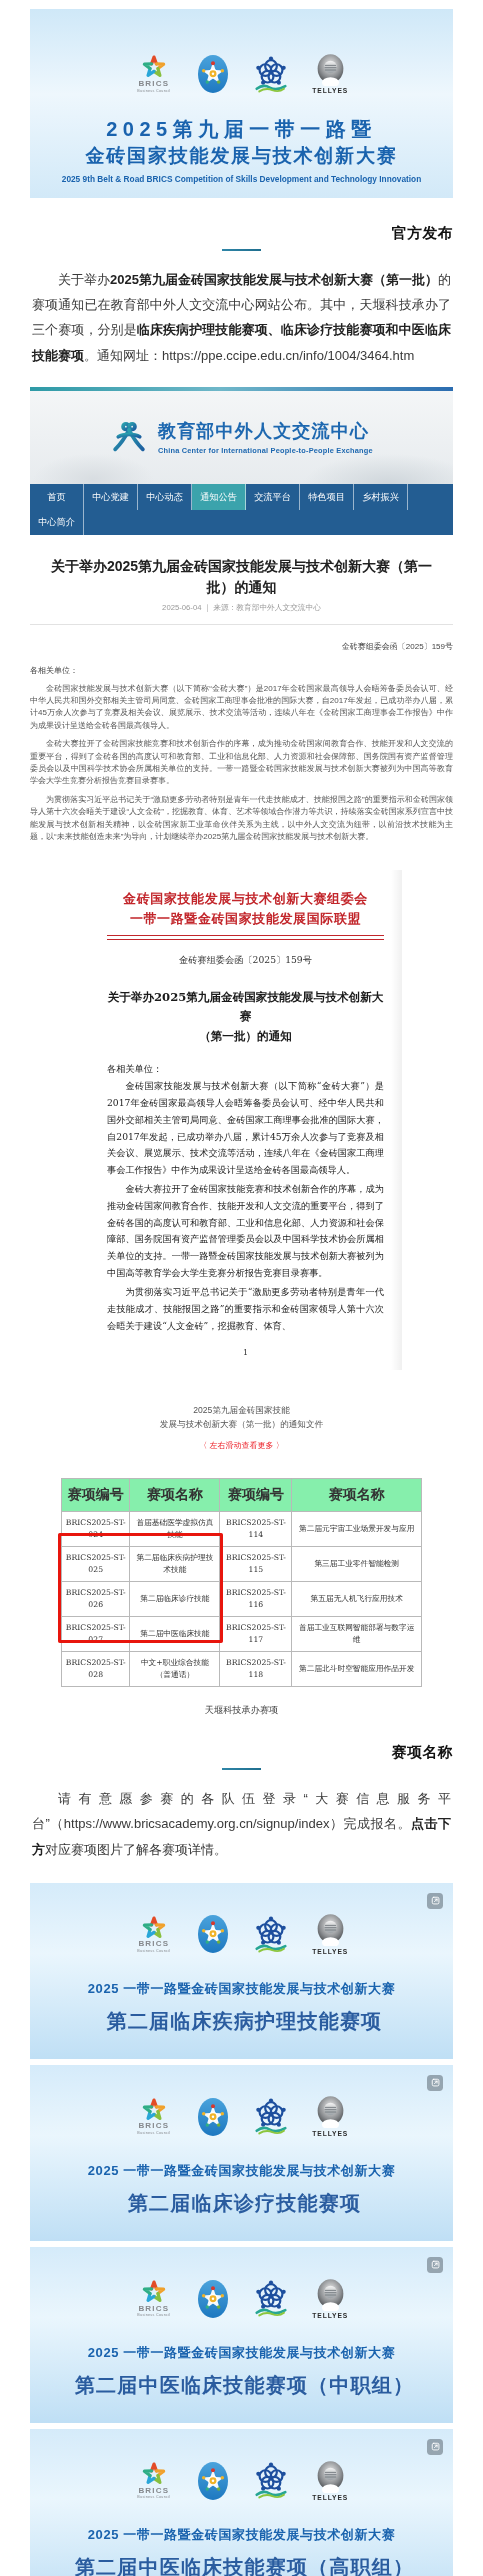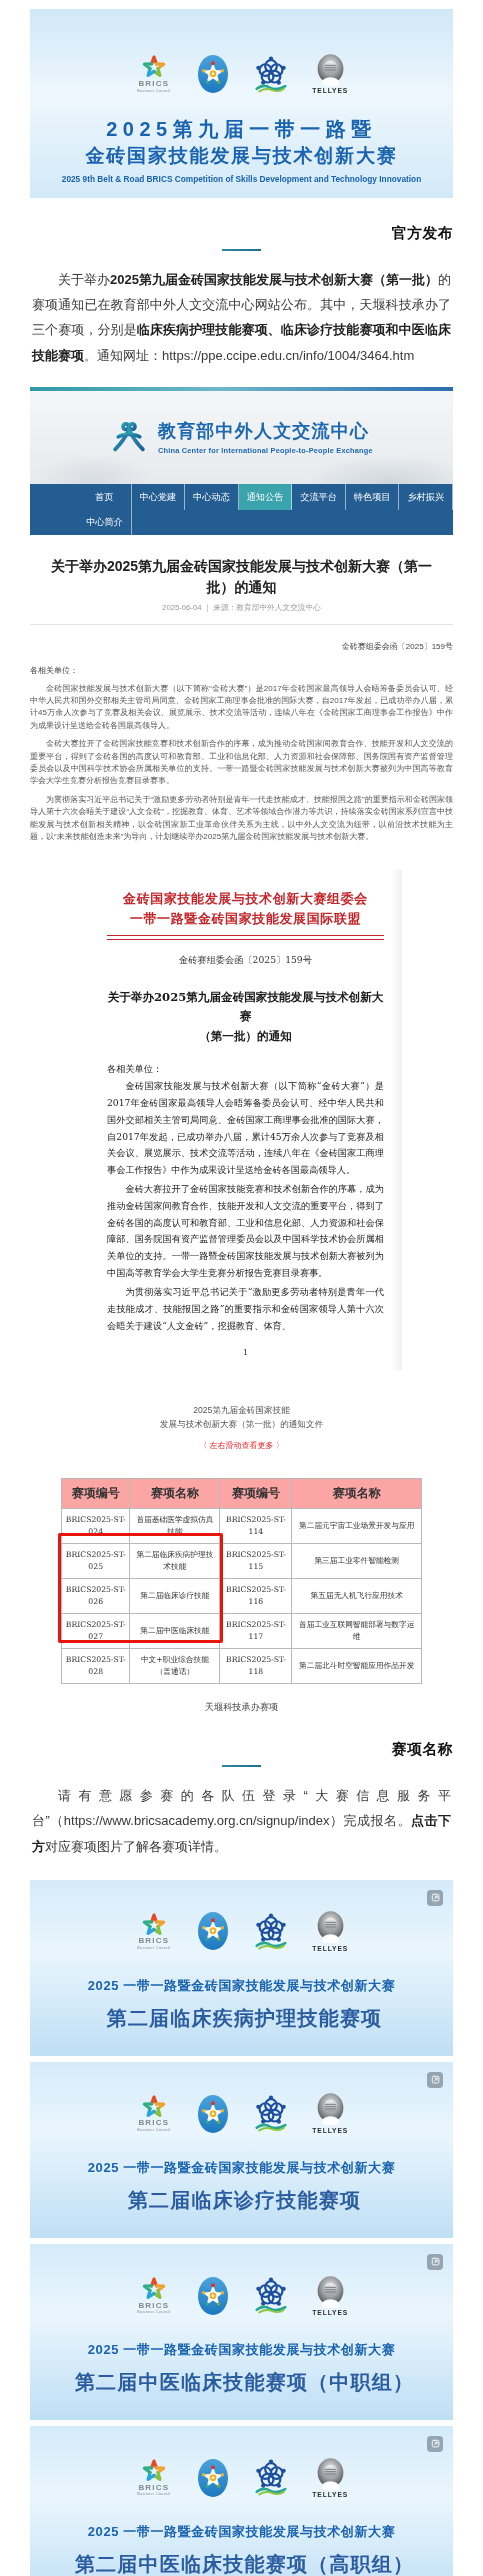--- a/index.html
+++ b/index.html
@@ -32,21 +32,21 @@
   .site{margin-top:18.4px;}
   .site .topstrip{height:4.9px;background:linear-gradient(90deg,#2e9aa6 0%,#6fb7c9 45%,#2b6cb0 100%);}
   .site .masthead{height:93px;background:
       radial-gradient(86px 37px at 15% 95%, #d8dde1 0%, rgba(216,221,225,0) 70%),
       radial-gradient(123px 43px at 85% 100%, #cfd6db 0%, rgba(207,214,219,0) 70%),
       linear-gradient(180deg,#f4f6f7 0%,#e7ebee 100%);
       display:flex;align-items:center;justify-content:center;gap:9.8px;}
   .site-names{text-align:left;}
   .site-cn{font-size:18px;font-weight:bold;color:#1e68b0;letter-spacing:1.2px;line-height:1.15;}
   .site-en{font-size:7.4px;font-weight:bold;color:#1e68b0;letter-spacing:0.2px;margin-top:5px;}
-  .nav{display:flex;background:#235d92;height:26px;padding-left:48px;}
+  .nav{display:flex;background:#235d92;height:26px;}
   .nav .item{width:53px;display:flex;align-items:center;justify-content:center;color:#fff;
              font-size:9.2px;border-right:0.6px solid rgba(255,255,255,.55);cursor:pointer;}
   .nav .item.active{background:#3ba3ac;}
   .nav.row2{height:24.5px;}
   .nav .filler{flex:1;}
 
   
   .article-title{margin:21px auto 0;width:404px;text-align:center;font-size:14px;font-weight:bold;
                  color:#222;line-height:1.5;}
   .article-meta{margin-top:5px;text-align:center;font-size:7.7px;color:#9a9a9a;}
@@ -71,21 +71,21 @@
                  text-align:justify;text-indent:2em;}
   .letter-pageno{margin-top:13.5px;text-align:center;font-size:8px;color:#333;}
 
   
   .img-caption{margin-top:34px;text-align:center;font-size:8.6px;color:#555;line-height:1.55;}
   .swipe-hint{margin-top:8.6px;text-align:center;font-size:8px;color:#ec1c24;}
   .table-wrap{position:relative;margin:27px auto 0;width:361px;}
   table.events{width:100%;border-collapse:collapse;font-family:"DejaVu Serif","Liberation Serif",serif;}
   table.events th,table.events td{border:0.6px solid #b9b9b9;text-align:center;color:#333;
        font-size:7.7px;line-height:1.5;padding:5.5px 3.1px;}
-  table.events th{background:#fca5a5;font-weight:bold;font-size:12px;}
+  table.events th{background:#86efac;font-weight:bold;font-size:14px;}
   table.events col.c1{width:19%;} table.events col.c2{width:25%;}
   table.events col.c3{width:20%;} table.events col.c4{width:36%;}
   #hl-box{position:absolute;border:3.1px solid #e8150d;border-radius:1.8px;pointer-events:none;}
   .table-note{margin-top:17px;text-align:center;font-size:9.2px;color:#444;}
 
   
   .cards{margin-top:21px;}
   .card{position:relative;height:176px;margin-bottom:6.1px;text-align:center;
         background:linear-gradient(180deg,#d5ebfa 0%,#eaf6fd 40%,#bfdff5 100%);cursor:pointer;}
   .card .logo-row{padding-top:22px;}

